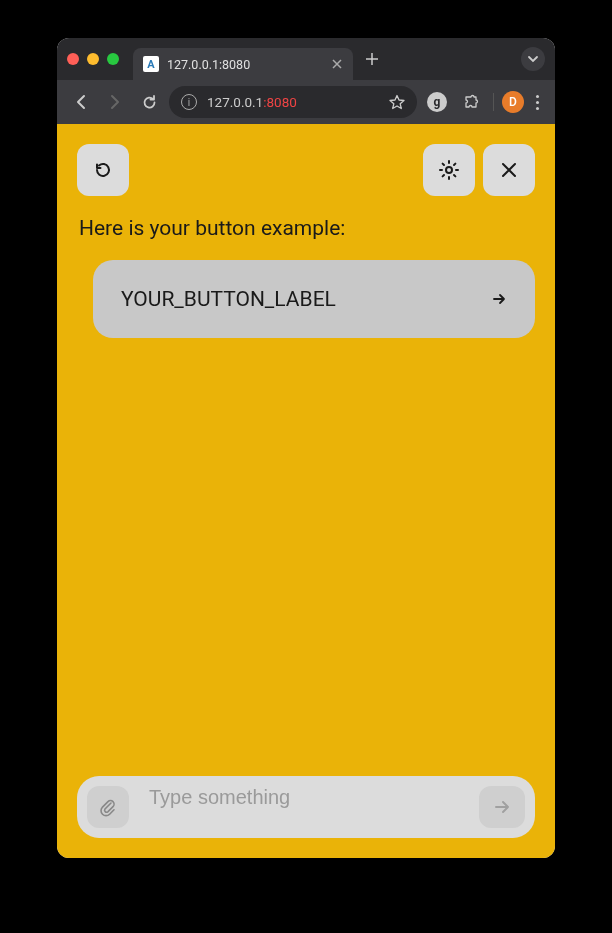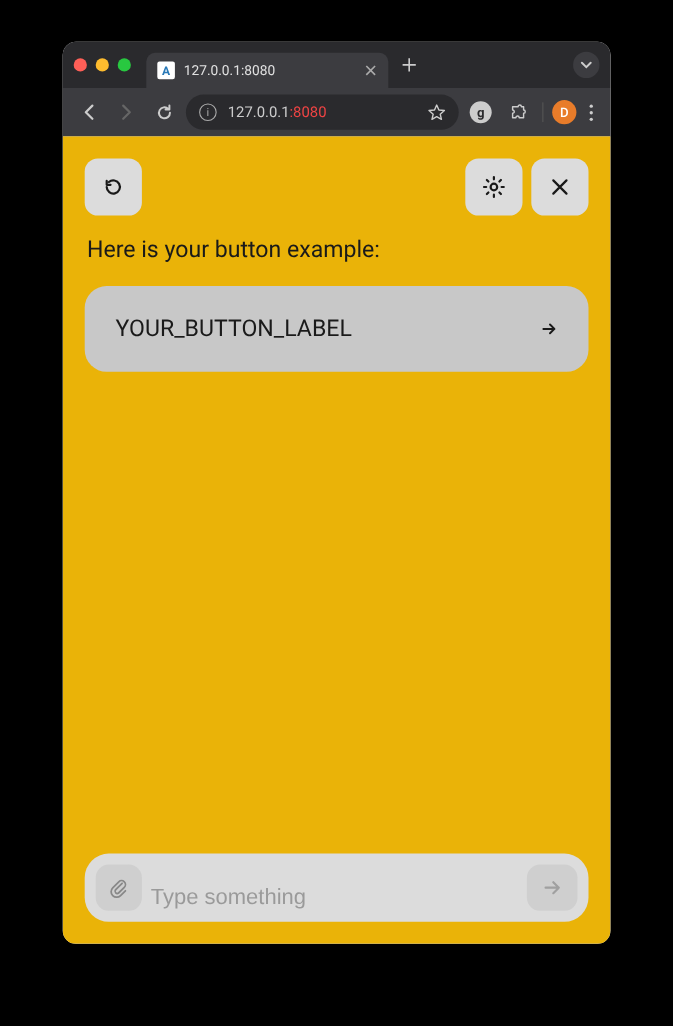--- a/index.html
+++ b/index.html
@@ -227,34 +227,35 @@
     }
     .example-button {
       background: #c8c8c8;
       border-radius: 20px;
       height: 78px;
       display: flex;
       align-items: center;
       padding: 0 28px;
       cursor: pointer;
       justify-content: space-between;
+      margin-left: 16px;
     }
     .example-button-label {
       font-size: 21px;
       color: #1a1a1a;
     }
     .content-spacer { flex: 1; }
     .input-bar {
       background: #dcdcdc;
       border-radius: 22px;
       height: 62px;
       display: flex;
-      align-items: flex-end;
+      align-items: flex-start;
       padding: 10px;
-      gap: 8px;
+      gap: 20px;
     }
     .attach-btn {
       width: 42px;
       height: 42px;
       background: #cfcfcf;
       border-radius: 12px;
       display: flex;
       align-items: center;
       justify-content: center;
       color: #888;

